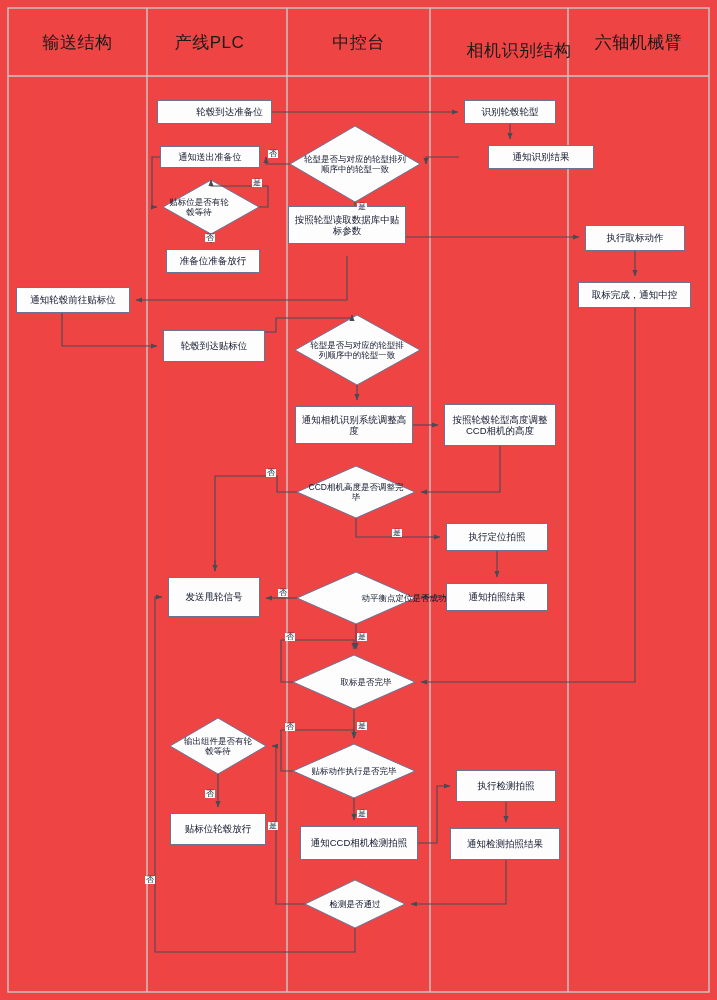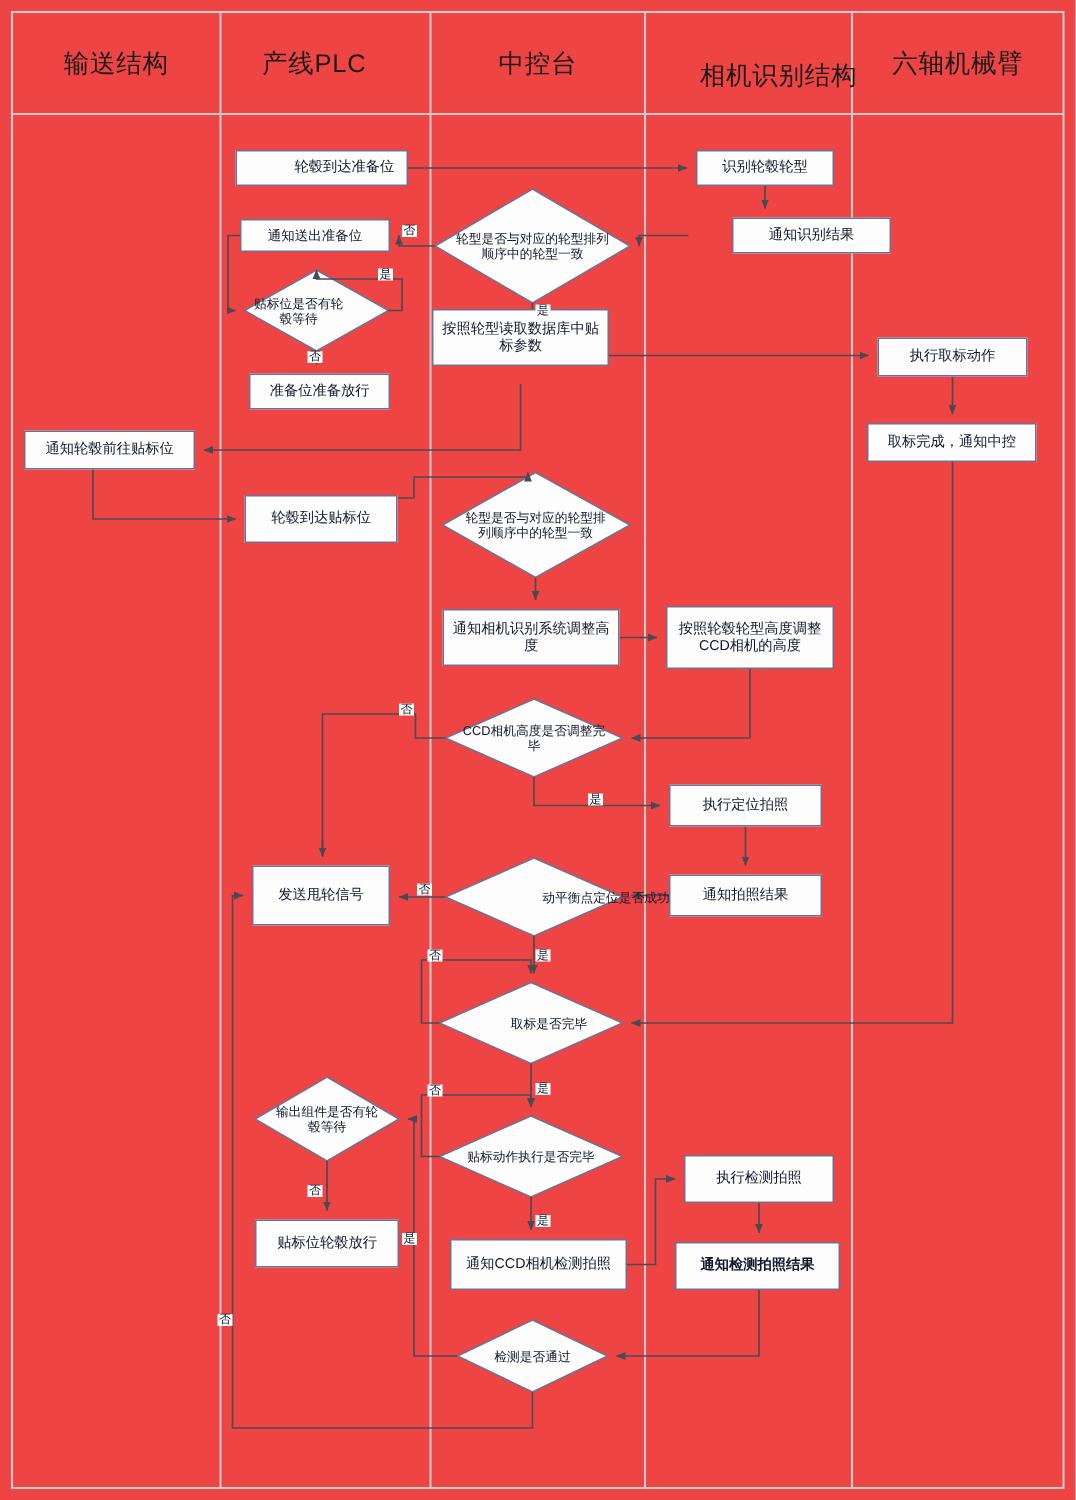--- a/index.html
+++ b/index.html
@@ -184,21 +184,21 @@
   <div class="node box" style="left:16px;top:287px;width:114px;height:26px;">通知轮毂前往贴标位</div>
   <div class="node box" style="left:163px;top:330px;width:102px;height:32px;">轮毂到达贴标位</div>
   <div class="node box" style="left:295px;top:406px;width:118px;height:38px;">通知相机识别系统调整高度</div>
   <div class="node box" style="left:444px;top:404px;width:112px;height:42px;">按照轮毂轮型高度调整CCD相机的高度</div>
   <div class="node box" style="left:446px;top:523px;width:102px;height:28px;">执行定位拍照</div>
   <div class="node box" style="left:446px;top:583px;width:102px;height:28px;">通知拍照结果</div>
   <div class="node box" style="left:168px;top:577px;width:92px;height:40px;">发送甩轮信号</div>
   <div class="node box" style="left:170px;top:813px;width:96px;height:32px;">贴标位轮毂放行</div>
   <div class="node box" style="left:300px;top:826px;width:118px;height:34px;">通知CCD相机检测拍照</div>
   <div class="node box" style="left:456px;top:770px;width:100px;height:32px;">执行检测拍照</div>
-  <div class="node box" style="left:450px;top:828px;width:110px;height:32px;font-weight:bold;">通知检测拍照结果</div>
+  <div class="node box" style="left:450px;top:828px;width:110px;height:32px;">通知检测拍照结果</div>
 
   <div class="node dia" style="left:300px;top:130px;width:110px;height:68px;font-size:8.5px;">轮型是否与对应的轮型排列顺序中的轮型一致</div>
   <div class="node dia" style="left:164px;top:184px;width:70px;height:46px;font-size:8.5px;">贴标位是否有轮毂等待</div>
   <div class="node dia" style="left:306px;top:320px;width:102px;height:60px;font-size:8.5px;">轮型是否与对应的轮型排列顺序中的轮型一致</div>
   <div class="node dia" style="left:306px;top:470px;width:100px;height:44px;font-size:8.5px;">CCD相机高度是否调整完毕</div>
   <div class="node dia" style="left:306px;top:576px;width:100px;height:44px;font-size:8.5px;margin-left:48px;">动平衡点定位是否成功</div>
   <div class="node dia" style="left:316px;top:660px;width:100px;height:44px;font-size:8.5px;">取标是否完毕</div>
   <div class="node dia" style="left:182px;top:722px;width:72px;height:48px;font-size:8.5px;">输出组件是否有轮毂等待</div>
   <div class="node dia" style="left:304px;top:749px;width:100px;height:44px;font-size:8.5px;">贴标动作执行是否完毕</div>
   <div class="node dia" style="left:315px;top:884px;width:80px;height:40px;font-size:8.5px;">检测是否通过</div>

